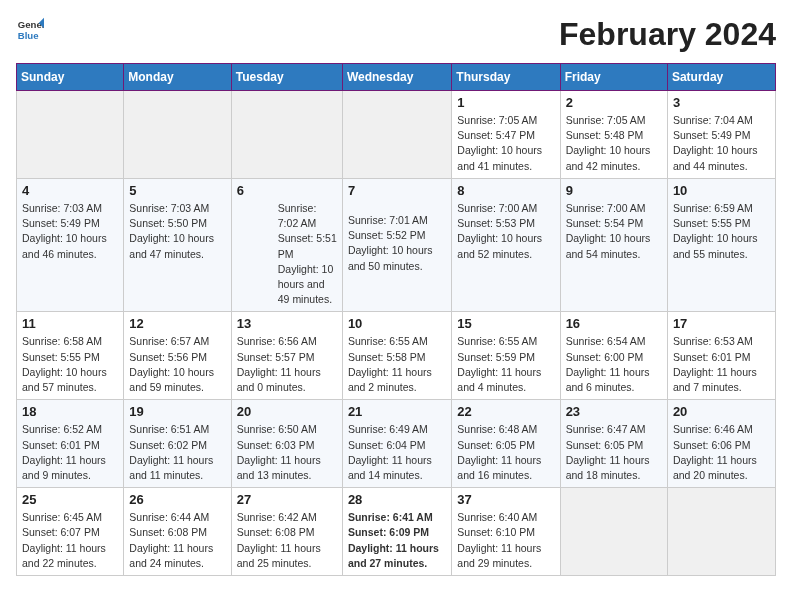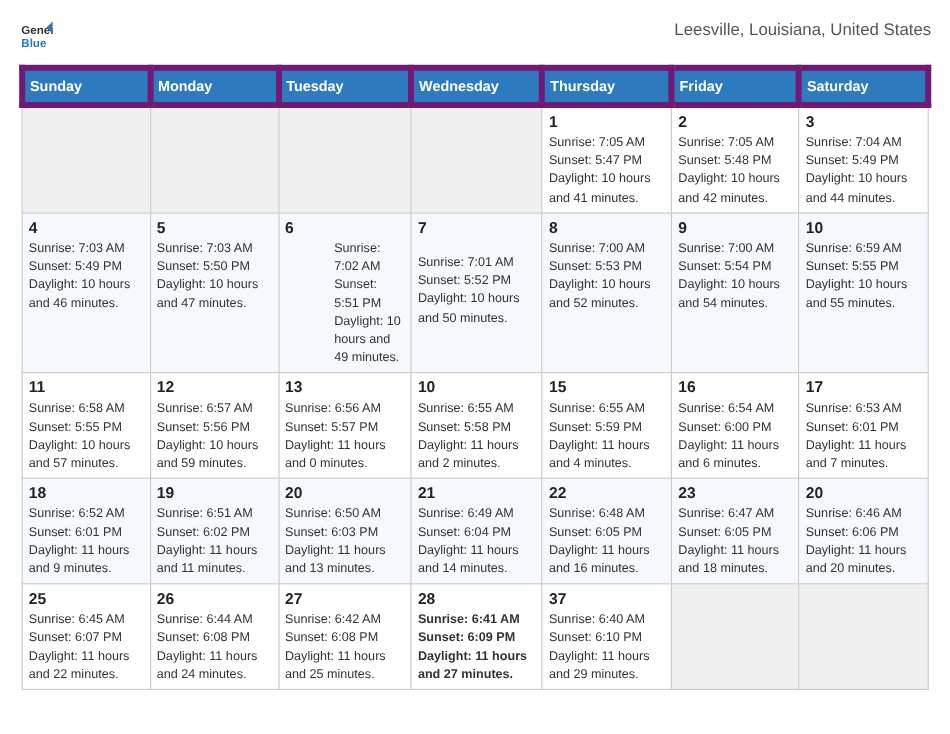--- a/index.html
+++ b/index.html
@@ -42,21 +42,21 @@
       border-collapse: collapse;
       font-size: 11px;
     }
     .calendar-table th {
       background-color: #2e7abf;
       color: #fff;
       padding: 6px 4px;
       text-align: left;
       font-size: 12px;
       font-weight: bold;
-      border: 5px solid #701a75;
+      border: 1px solid #701a75;
     }
     .calendar-table td {
       border: 1px solid #ccc;
       vertical-align: top;
       padding: 4px 5px;
       min-height: 80px;
       width: 113px;
     }
     .calendar-table tr:nth-child(even) td {
       background-color: #f5f8fc;
@@ -85,21 +85,21 @@
 
 <div class="header-area">
   <div class="logo">
     <svg class="logo-icon" viewBox="0 0 32 32">
       <text x="2" y="14" font-size="11" font-weight="bold" fill="#333" font-family="Arial">General</text>
       <text x="2" y="26" font-size="11" font-weight="bold" fill="#2e7abf" font-family="Arial">Blue</text>
       <polygon points="26,8 32,2 32,14" fill="#2e7abf"></polygon>
     </svg>
   </div>
   <div class="title-area">
-    <div class="location-title">Leesville, Louisiana, United States</div>
+    <div class="month-title">February 2024</div>
   </div>
 </div>
 
 <table class="calendar-table">
   <thead>
     <tr>
     <th>Sunday</th>
         <th>Monday</th>
         <th>Tuesday</th>
         <th>Wednesday</th>

